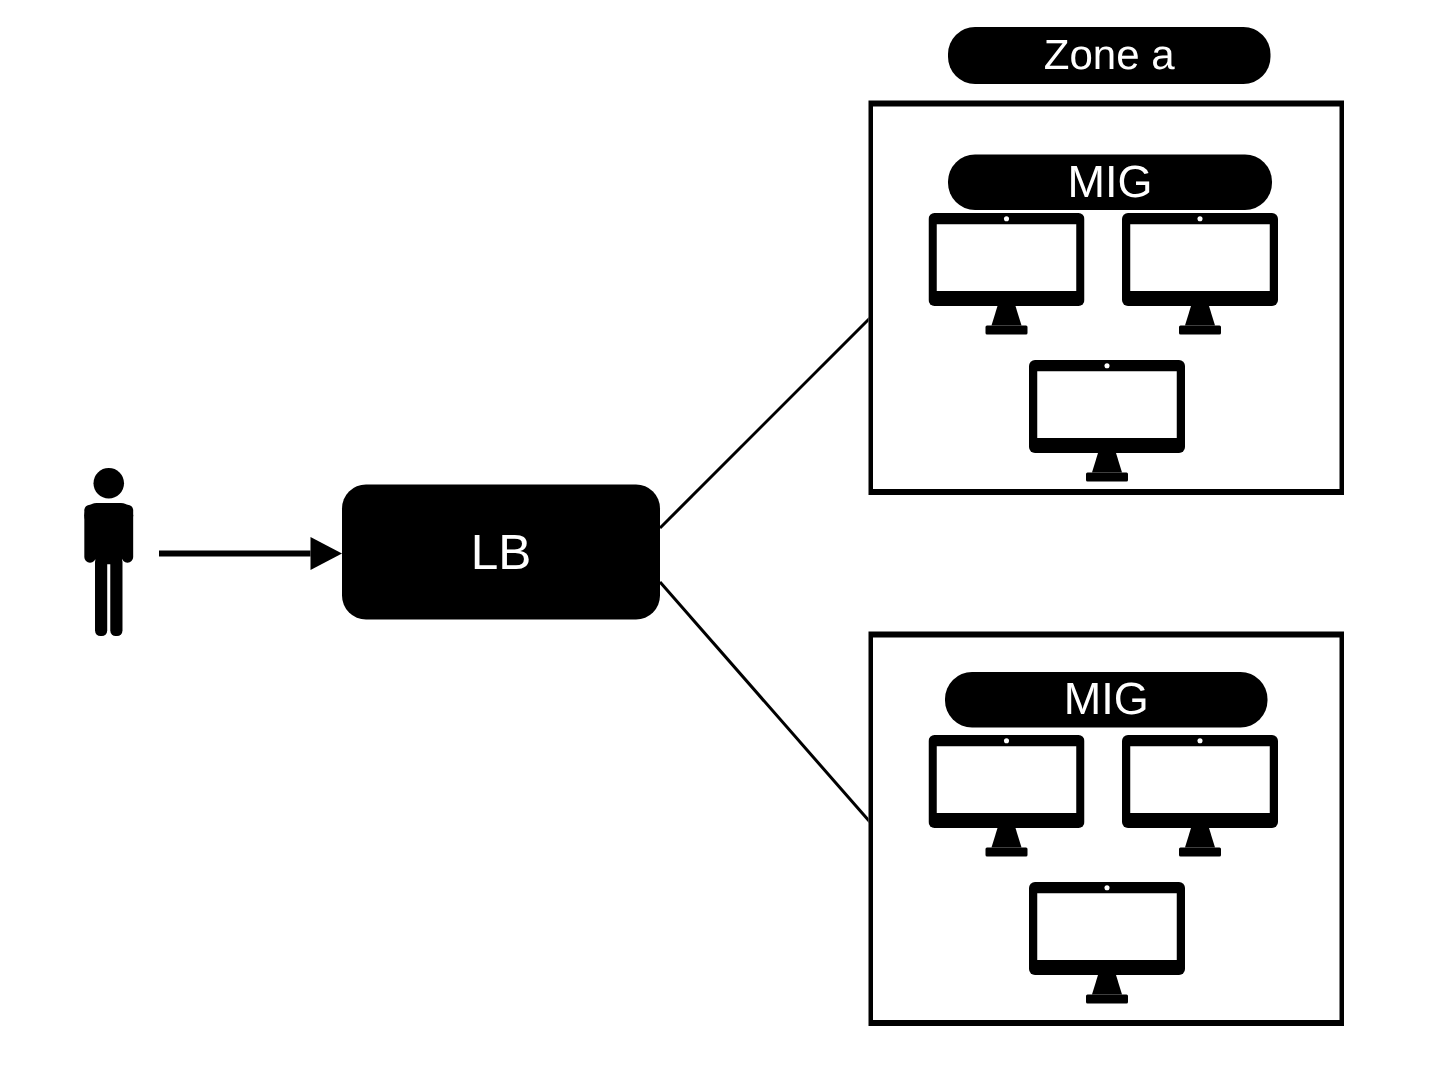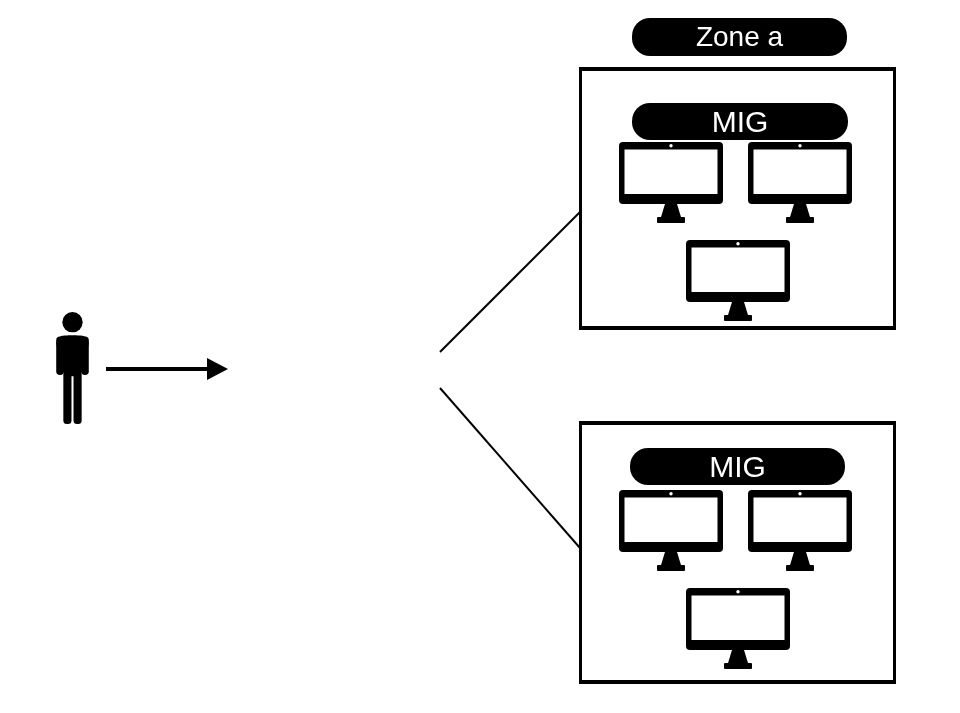--- a/index.html
+++ b/index.html
@@ -57,20 +57,23 @@
       <circle cx="22" cy="10" r="10"></circle>
       <rect x="6" y="23" width="32" height="16" rx="8"></rect>
       <rect x="12.5" y="23" width="19" height="40" rx="6"></rect>
       <rect x="6" y="24" width="7.5" height="38" rx="3.7"></rect>
       <rect x="30.5" y="24" width="7.5" height="38" rx="3.7"></rect>
       <rect x="13" y="58" width="8" height="52" rx="3.5"></rect>
       <rect x="23" y="58" width="8" height="52" rx="3.5"></rect>
     </g>
   </svg>
 
+  <div class="node lb-box">
+    <span>LB</span>
+  </div>
 
   <div class="node pill pill-zone-a">
     <span>Zone a</span>
   </div>
   <div class="zone-box zone-box-a"></div>
   <div class="node pill pill-mig-a">
     <span>MIG</span>
   </div>
   <svg class="monitor" style="left:619px;top:142px;">
       <use href="#monitor"></use>

